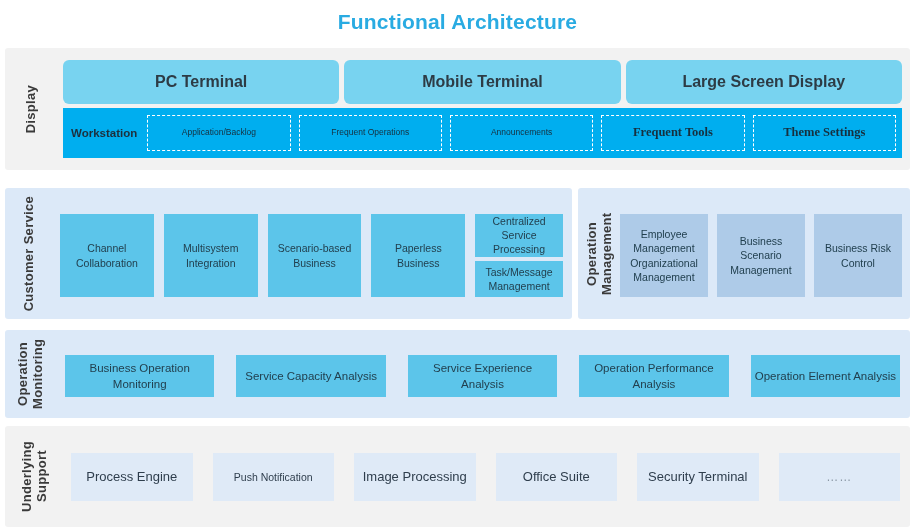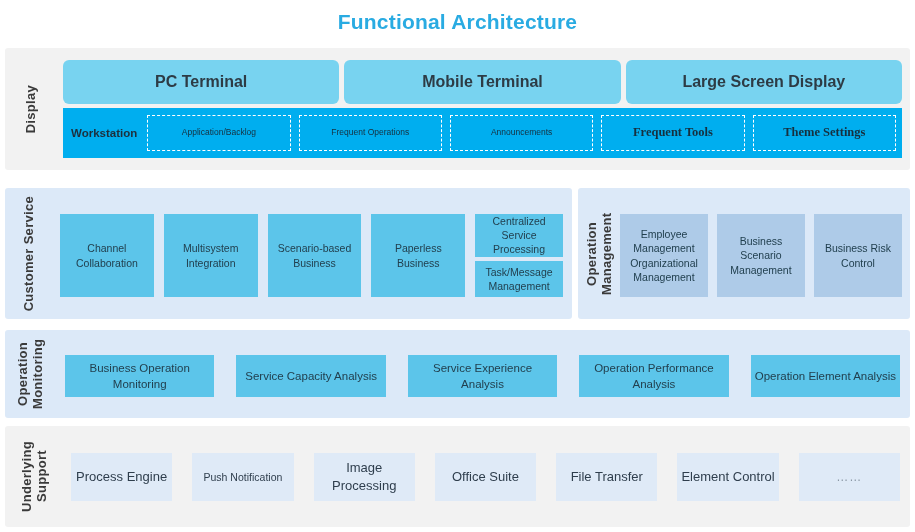--- a/index.html
+++ b/index.html
@@ -377,22 +377,19 @@
     <div class="sup-box sm">
       <span>Push Notification</span>
     </div>
     <div class="sup-box">
       <span>Image Processing</span>
     </div>
     <div class="sup-box">
       <span>Office Suite</span>
     </div>
     <div class="sup-box">
-      <span>File Transfer</span>
-    </div>
-    <div class="sup-box">
-      <span>Element Control</span>
+      <span>Security Terminal</span>
     </div>
     <div class="sup-box dots">
       <span>……</span>
     </div>
   </div>
 </div>
 
 </body></html>

